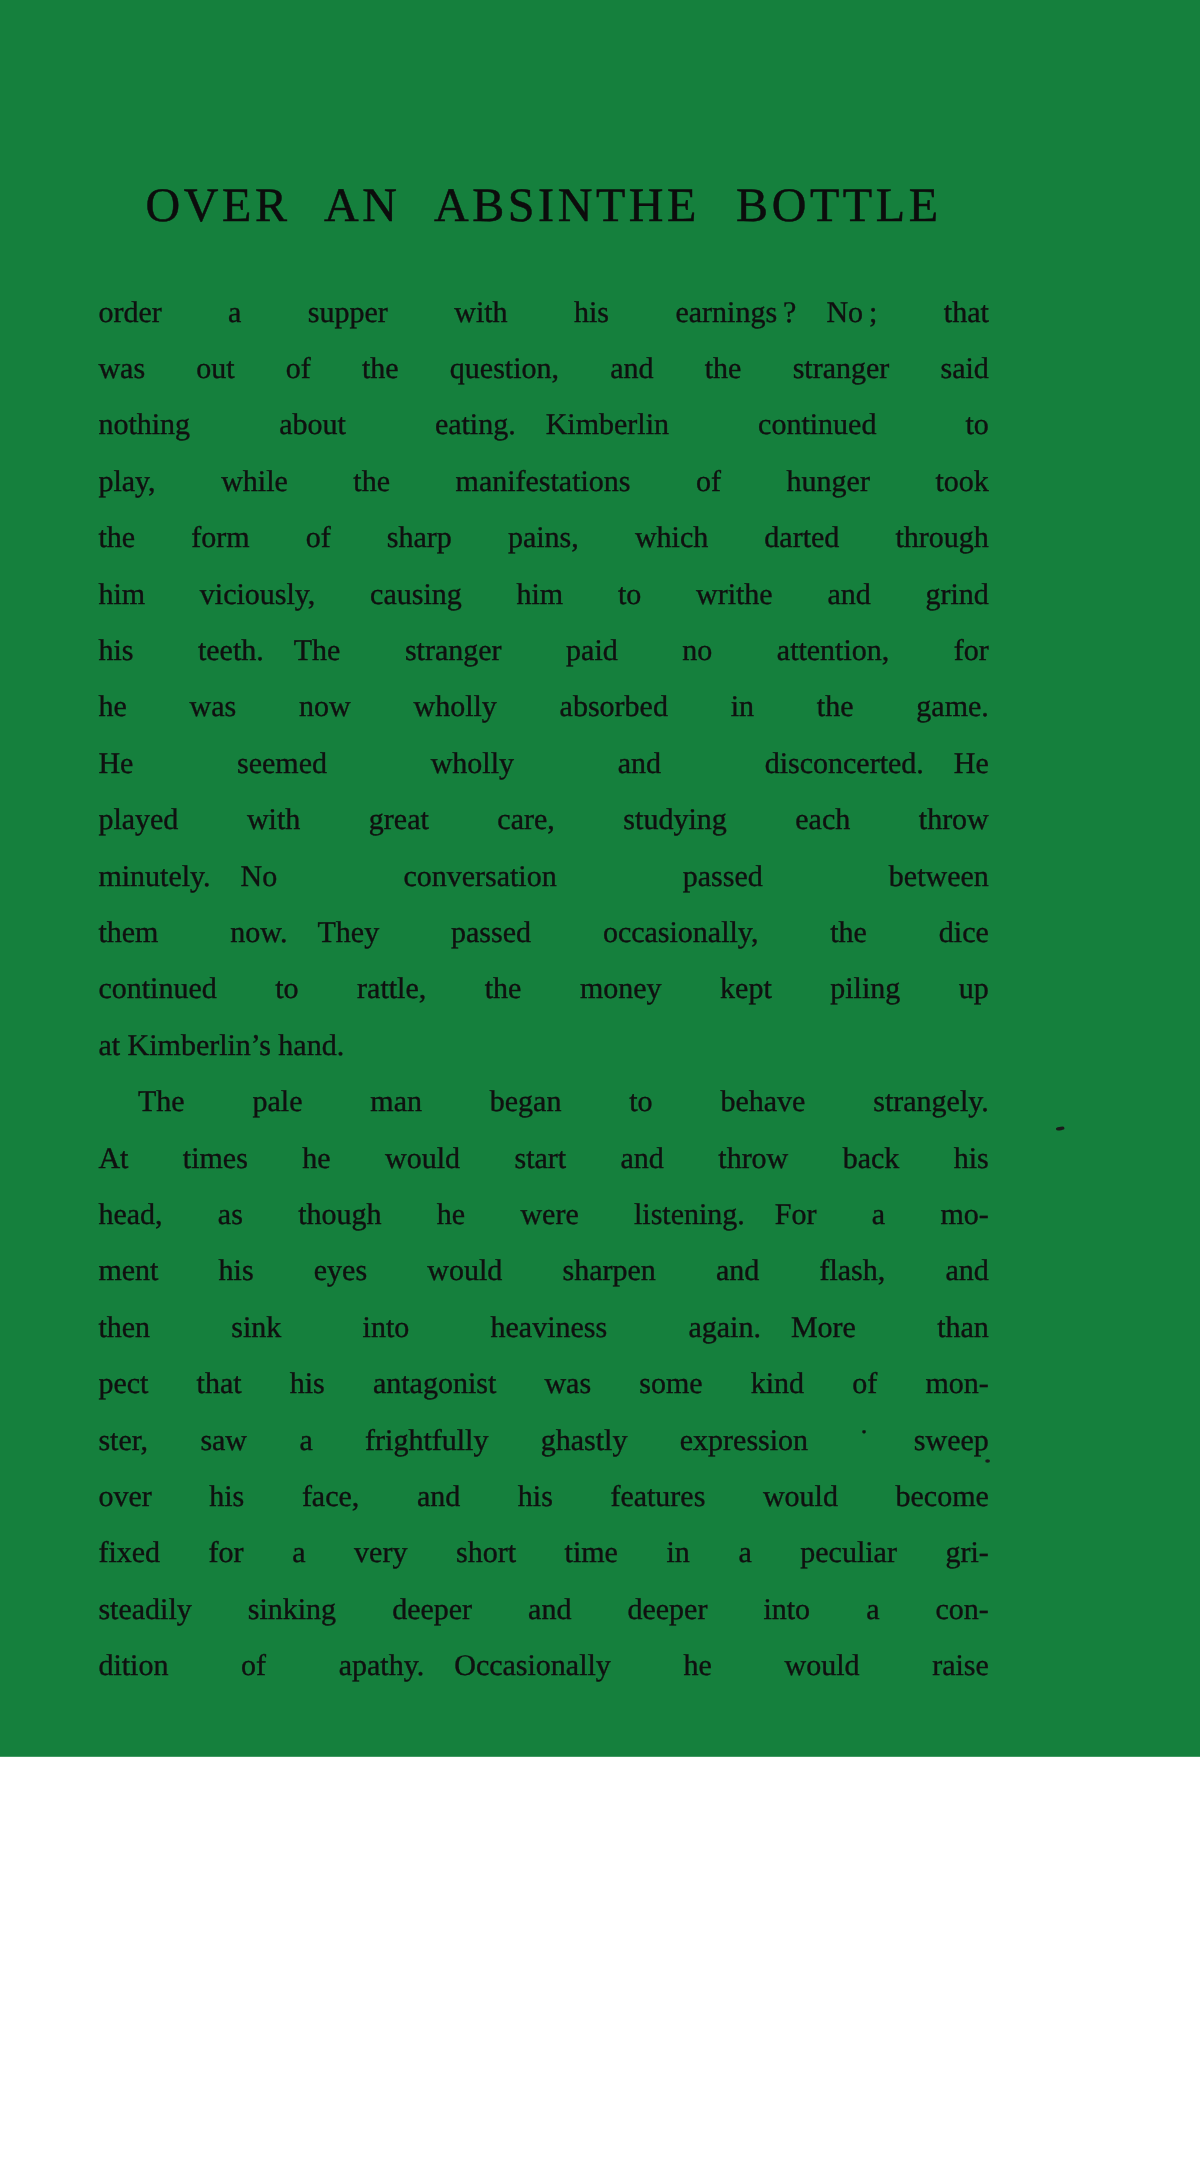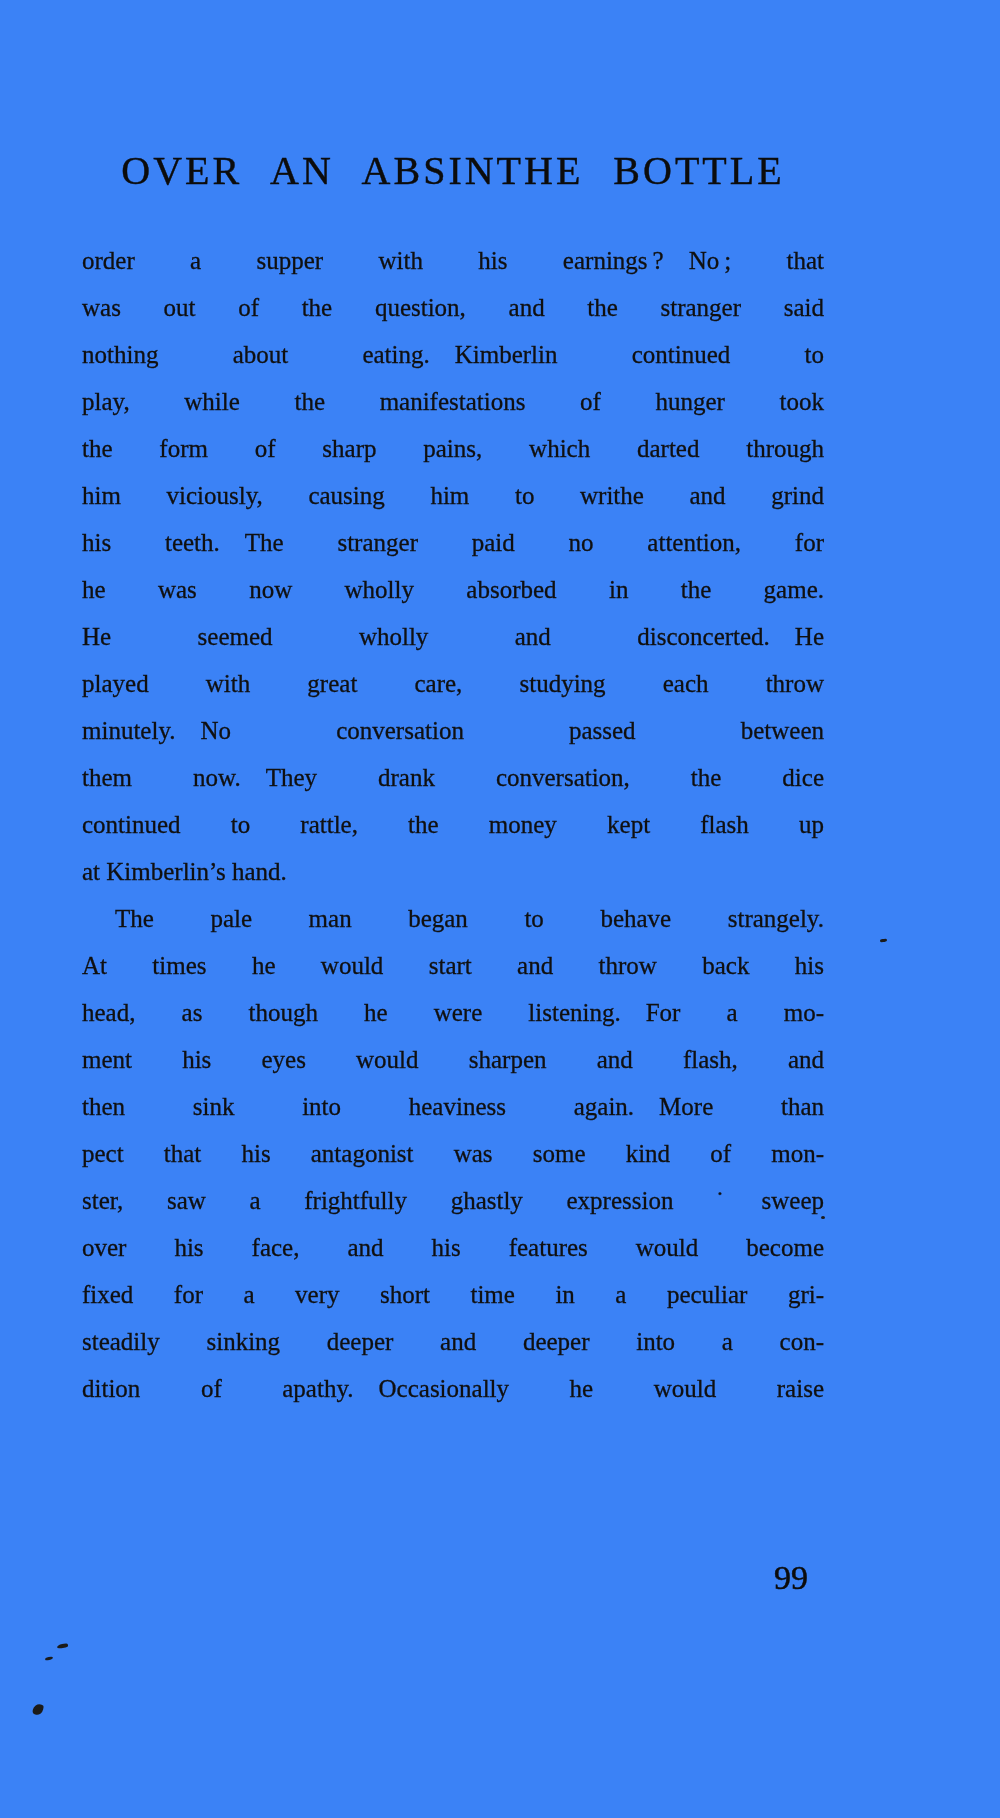--- a/index.html
+++ b/index.html
@@ -3,22 +3,22 @@
 <meta charset="utf-8">
 <style>
   html, body { margin: 0; padding: 0; }
   body {
     width: 1000px; height: 1818px;
     background: #ffffff;
     font-family: "Liberation Serif", "DejaVu Serif", serif;
   }
   .page {
     position: relative;
-    width: 1000px; height: 1818px;
-    background: #3b82f6;
+    width: 1000px; height: 1464px;
+    background: #15803d;
     color: #0e0e0e;
     overflow: hidden;
   }
   .running-head {
     position: absolute;
     left: 82px; top: 146px; width: 742px;
     text-align: center;
     font-size: 40px;
     line-height: 50px;
     letter-spacing: 3px;
@@ -70,22 +70,22 @@
       <div class="line">was out of the question, and the stranger said</div>
       <div class="line">nothing about eating. Kimberlin continued to</div>
       <div class="line">play, while the manifestations of hunger took</div>
       <div class="line">the form of sharp pains, which darted through</div>
       <div class="line">him viciously, causing him to writhe and grind</div>
       <div class="line">his teeth. The stranger paid no attention, for</div>
       <div class="line">he was now wholly absorbed in the game.</div>
       <div class="line">He seemed wholly and disconcerted. He</div>
       <div class="line">played with great care, studying each throw</div>
       <div class="line">minutely. No conversation passed between</div>
-      <div class="line">them now. They drank conversation, the dice</div>
-      <div class="line">continued to rattle, the money kept flash up</div>
+      <div class="line">them now. They passed occasionally, the dice</div>
+      <div class="line">continued to rattle, the money kept piling up</div>
       <div class="line short-last">at Kimberlin’s hand.</div>
       <div class="line indented">The pale man began to behave strangely.</div>
       <div class="line">At times he would start and throw back his</div>
       <div class="line">head, as though he were listening. For a mo-</div>
       <div class="line">ment his eyes would sharpen and flash, and</div>
       <div class="line">then sink into heaviness again. More than</div>
       <div class="line">pect that his antagonist was some kind of mon-</div>
       <div class="line">ster, saw a frightfully ghastly expression ˙sweep</div>
       <div class="line">over his face, and his features would become</div>
       <div class="line">fixed for a very short time in a peculiar gri-</div>

